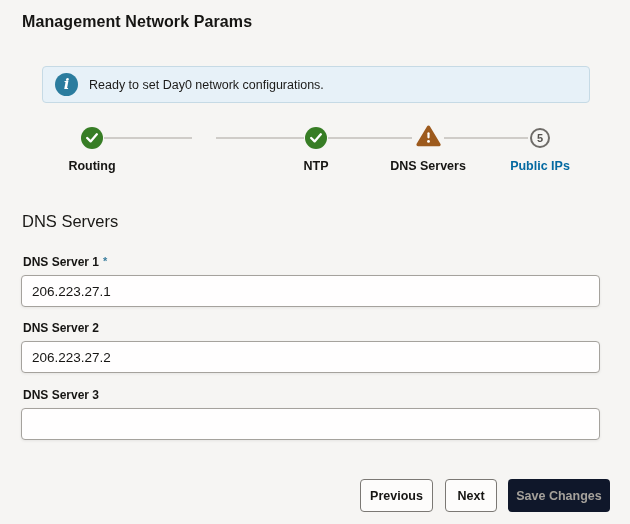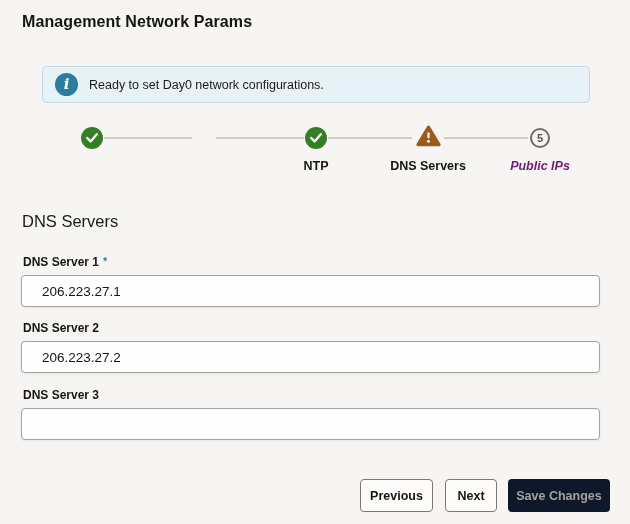--- a/index.html
+++ b/index.html
@@ -47,35 +47,35 @@
   }
   .marker-number {
     width: 20px; height: 20px; border-radius: 50%; background: #f6f5f3;
     border: 2px solid #6f6c68; color: #55524e;
     display: flex; align-items: center; justify-content: center; margin: 1px auto;
     font-size: 11px; font-weight: 600;
   }
   .step-label {
     margin-top: 8px; font-size: 12.5px; font-weight: 700; line-height: 1.5; color: #161513;
   }
-  .step-label.future { color: #701a75; font-style: italic; }
+  .step-label.future { color: #0369a1; }
 
   
   .section-heading {
     position: absolute; left: 22px; top: 212px;
     font-size: 16.5px; font-weight: 400; color: #1a1916;
   }
   .field-label { position: absolute; left: 23px; font-size: 12px; font-weight: 700; }
   .lbl-0 { top: 255px; } .lbl-1 { top: 321px; } .lbl-2 { top: 388px; }
   .req { color: #3b7e9e; font-size: 11px; margin-left: 4px; vertical-align: 1px; }
   .text-input {
     position: absolute; left: 21px; width: 579px; height: 32px;
     background: #fffefe; border: 1px solid #a5a29d; border-radius: 4px;
     box-shadow: 0 1px 3px rgba(0,0,0,.07);
-    padding: 0 20px; font-family: "Liberation Sans", sans-serif;
+    padding: 0 10px; font-family: "Liberation Sans", sans-serif;
     font-size: 13.5px; color: #161513;
   }
   .inp-0 { top: 275px; } .inp-1 { top: 341px; } .inp-2 { top: 408px; }
 
   
   .btn {
     position: absolute; top: 479px; height: 33px;
     border-radius: 4px; font-family: "Liberation Sans", sans-serif;
     font-size: 12.5px; font-weight: 700; cursor: pointer;
   }
@@ -104,20 +104,21 @@
   <div class="track-seg seg-3"></div>
 
   <div class="step step-0">
     <div class="marker">
       <span class="marker-complete">
         <svg width="12" height="10" viewBox="0 0 12 10">
             <path d="M1.2 5 L4.6 8.4 L10.8 1.3" stroke="#ffffff" stroke-width="2.3" fill="none" stroke-linecap="round" stroke-linejoin="round"></path>
           </svg>
       </span>
     </div>
+    <div class="step-label">Routing</div>
   </div>
 
 
   <div class="step step-2">
     <div class="marker">
       <span class="marker-complete">
         <svg width="12" height="10" viewBox="0 0 12 10">
             <path d="M1.2 5 L4.6 8.4 L10.8 1.3" stroke="#ffffff" stroke-width="2.3" fill="none" stroke-linecap="round" stroke-linejoin="round"></path>
           </svg>
       </span>

